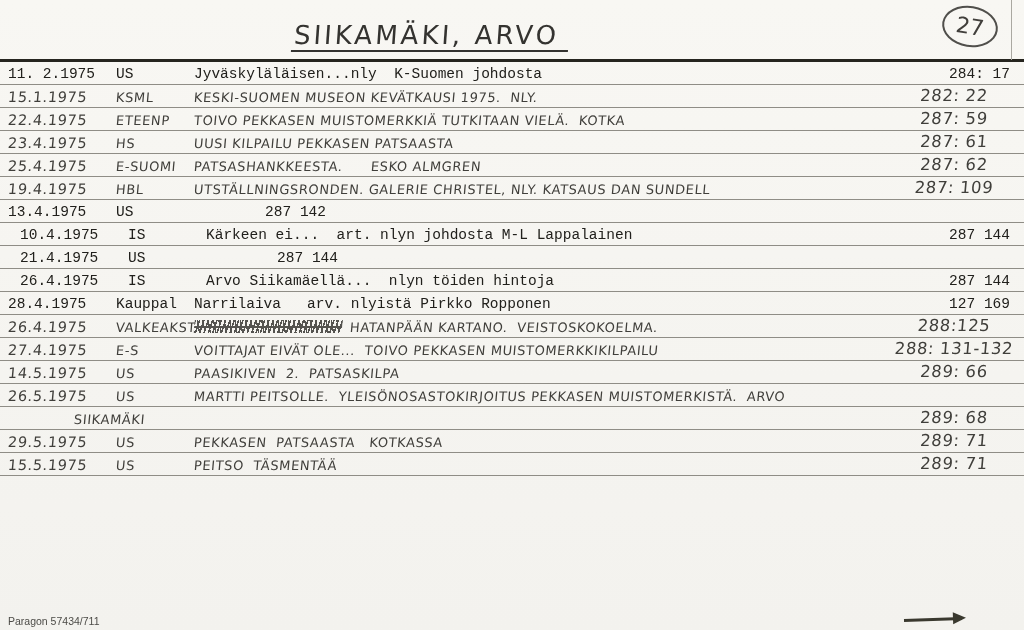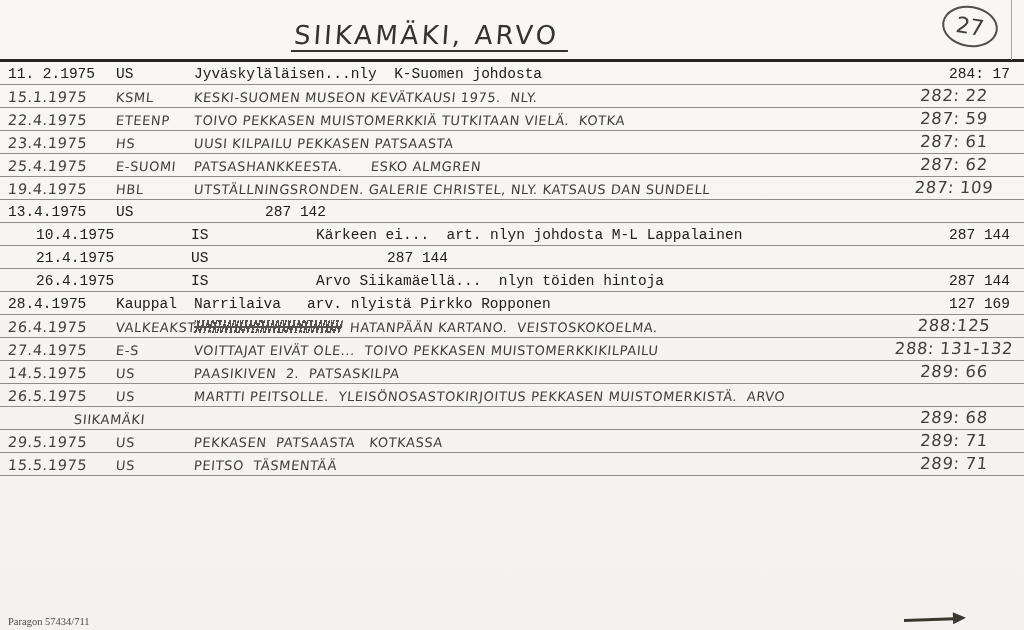--- a/index.html
+++ b/index.html
@@ -38,42 +38,42 @@
     display:flex; align-items:flex-end;
     padding:0 4px 2px 8px;
     white-space:pre; overflow:hidden;
   }
   .cell { white-space:pre; }
   .cell.date { width:108px; flex:none; }
   .cell.src  { width:78px;  flex:none; }
   .cell.txt  { flex:1; min-width:0; overflow:hidden; }
   .cell.ref  { width:132px; flex:none; text-align:right; padding-right:10px; }
   .cell.spacer { width:66px; flex:none; }
-  .row.indent { padding-left:36px;gap:47px; }
+  .row.indent { padding-left:20px; }
   .typed { font-family:"Liberation Mono","DejaVu Sans Mono",monospace; font-size:14.5px; color:#21201c; }
   .hand  { font-family:"DejaVu Sans", sans-serif; font-size:13px; color:#403f3b;
            text-transform:uppercase; letter-spacing:0.6px; }
   .hand .cell { transform:skewX(-5deg); }
   .hand .cell.date { font-size:14.5px; }
   .hand .cell.ref  { font-size:16.5px; text-align:center; padding-right:0; }
   .scribble {
     display:inline-block; width:148px; height:13px; margin:0 8px -1px 0;
     background-image:
       repeating-linear-gradient(104deg, #3e3d39 0 1.5px, transparent 1.5px 4.2px),
       repeating-linear-gradient(76deg,  #3e3d39 0 1.3px, transparent 1.3px 5.2px),
       linear-gradient(#3e3d39,#3e3d39);
     background-size:100% 100%, 100% 100%, 100% 2px;
     background-position:0 0, 0 0, 0 6px;
     background-repeat:no-repeat;
     opacity:0.88;
   }
   
   .footer-label {
     position:absolute; left:8px; bottom:3px;
-    font-family:Liberation Serif, serif; font-size:10.5px; color:#4c4b47;
+    font-family:Liberation Sans, sans-serif; font-size:10.5px; color:#4c4b47;
   }
   .hand-arrow { position:absolute; right:62px; bottom:9px; width:58px; height:3px;
     background:#3a392f; transform:rotate(-2deg); }
   .hand-arrow::after {
     content:""; position:absolute; right:-4px; top:-5px;
     border-left:13px solid #3a392f; border-top:6.5px solid transparent; border-bottom:6.5px solid transparent;
   }
 </style>
 </head>
 <body>

